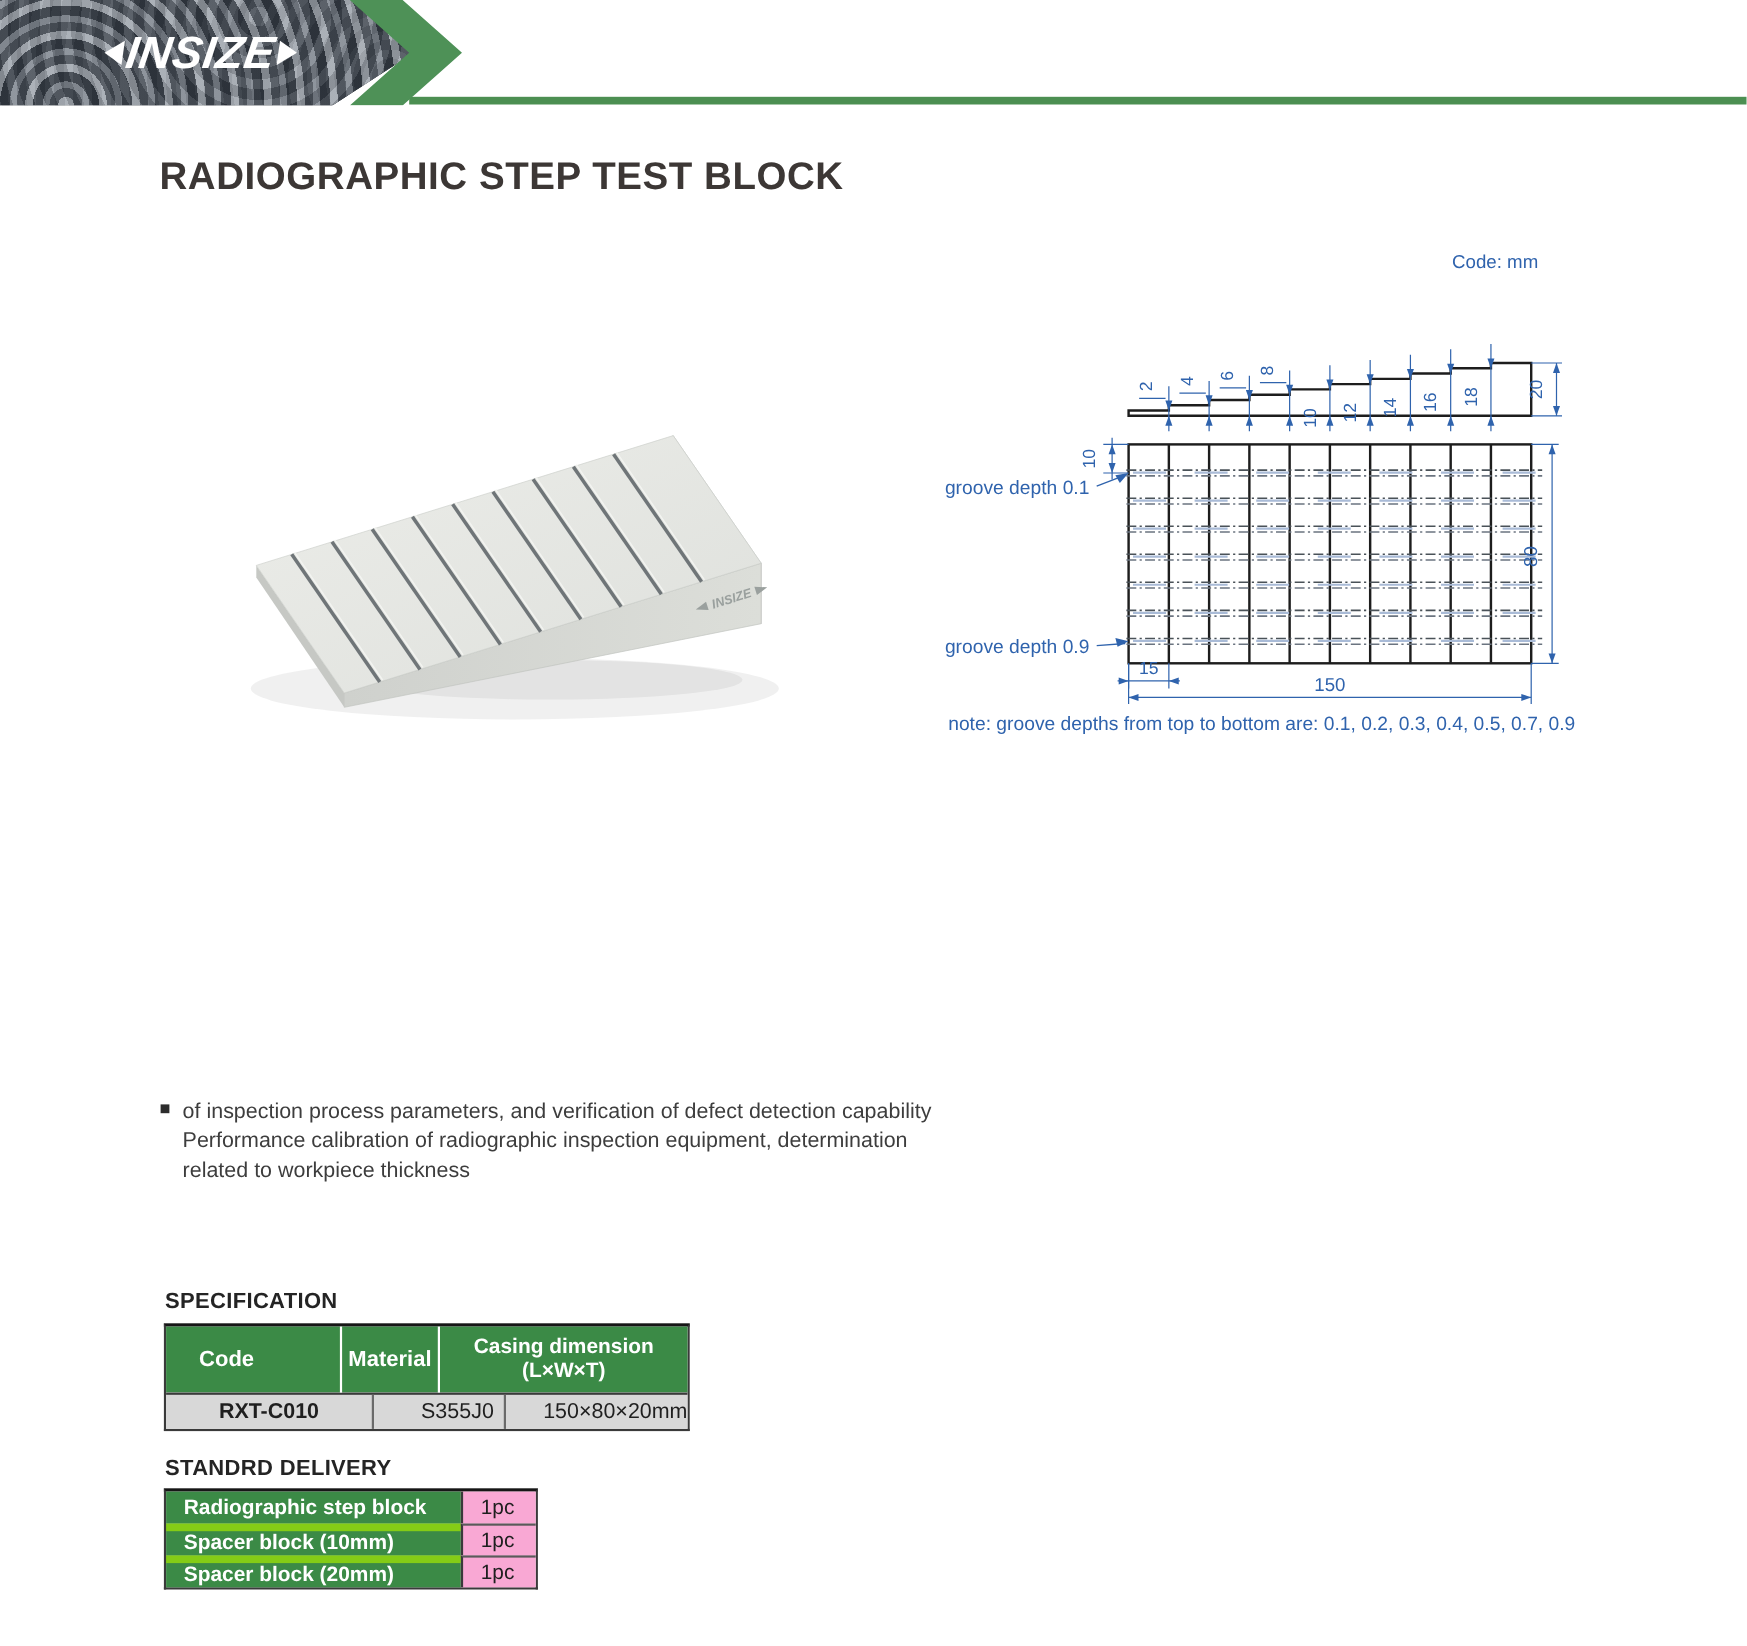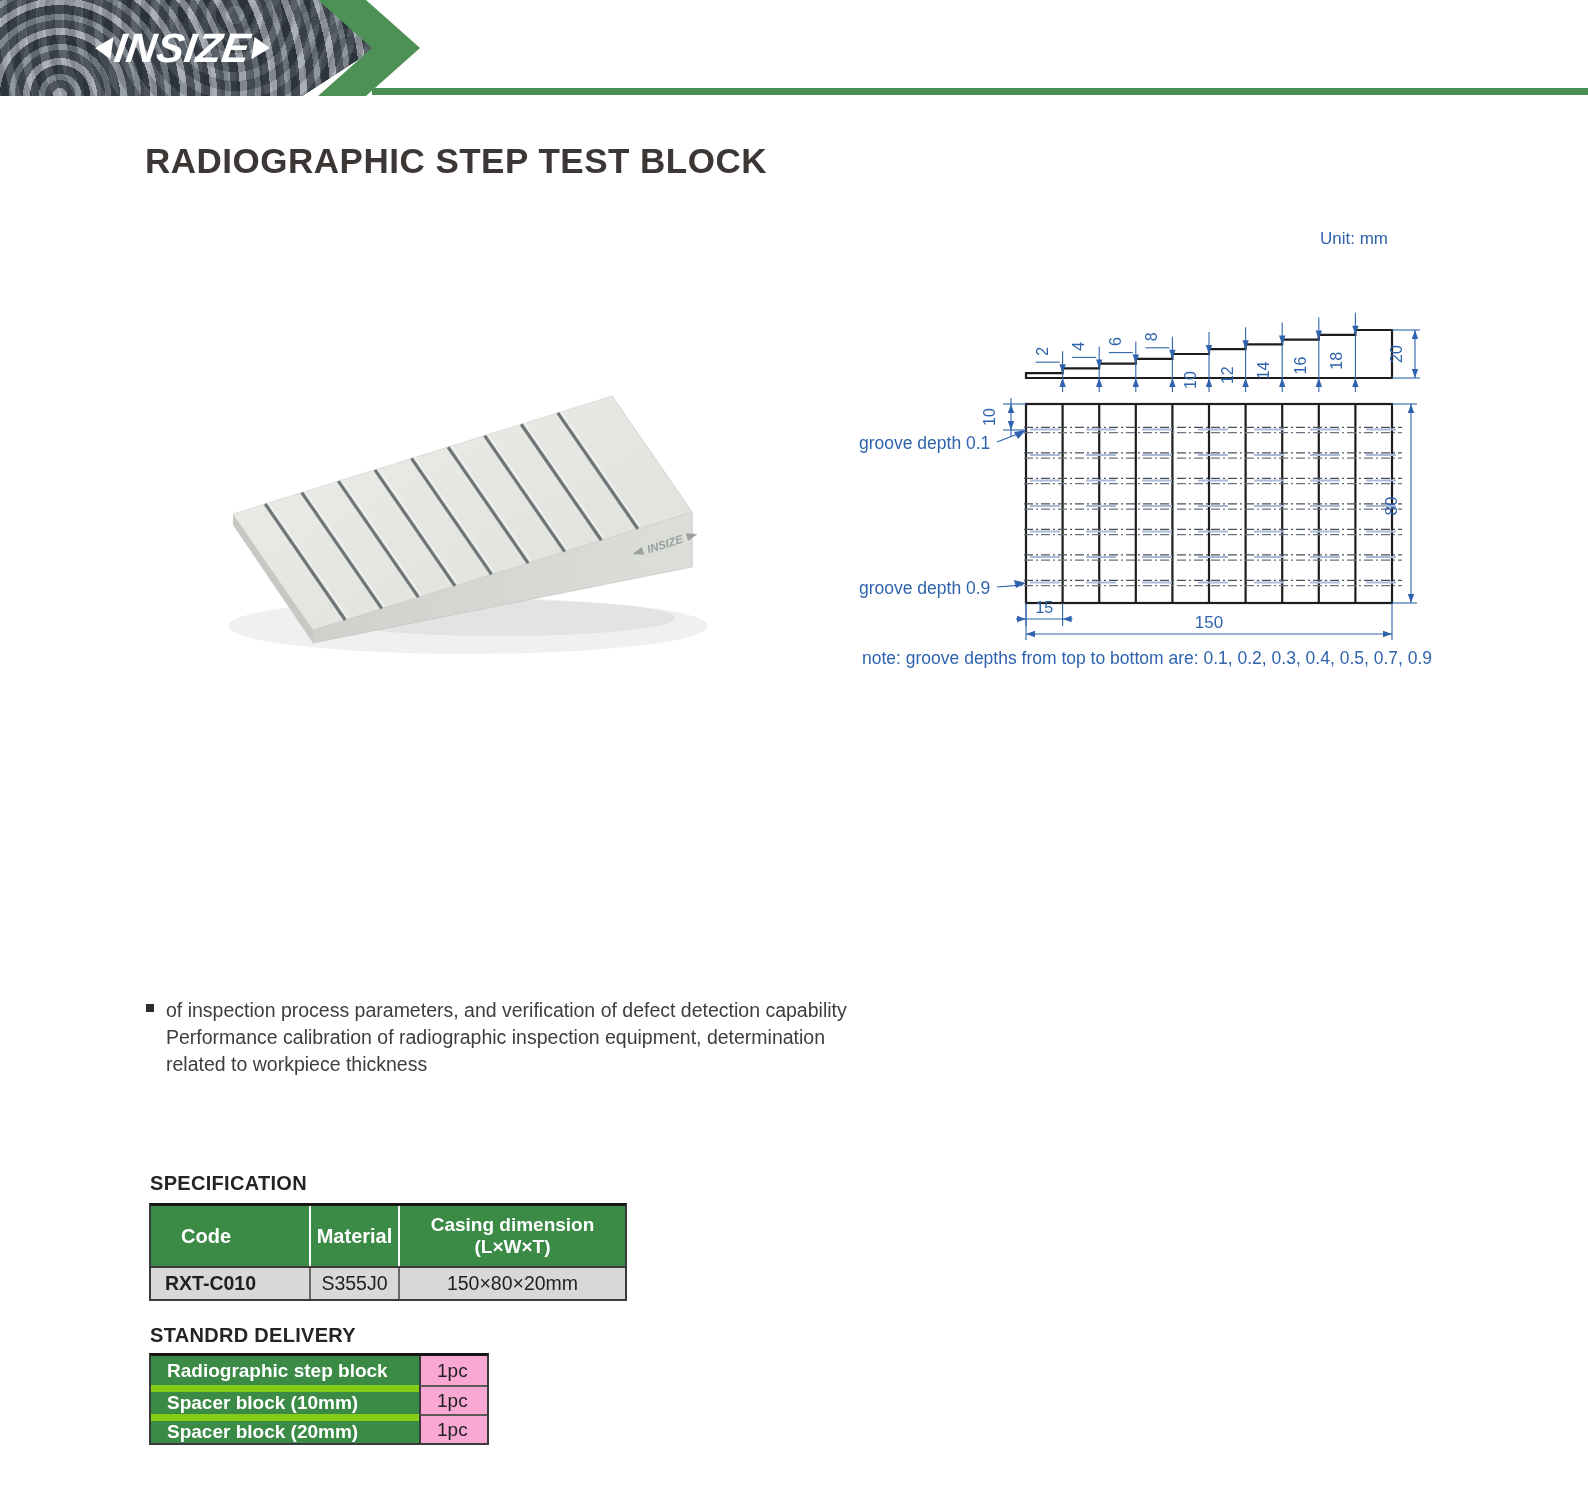--- a/index.html
+++ b/index.html
@@ -39,21 +39,21 @@
 
   
   .spec-table{position:absolute;left:149px;top:1203px;width:478px;
       border:2px solid #3a3a3a;border-top:3px solid #161616;box-sizing:border-box;}
   .spec-header{display:flex;background:#3B8A46;color:#fff;font-weight:bold;height:60px;font-size:20px;}
   .spec-header>div{display:flex;align-items:center;justify-content:center;box-sizing:border-box;}
   .sh-code{width:160px;justify-content:flex-start !important;padding-left:30px;border-right:2px solid #fff;}
   .sh-material{width:89px;border-right:2px solid #fff;}
   .sh-casing{flex:1;flex-direction:column;line-height:1.18;font-size:19px;}
   .spec-row{display:flex;background:#D8D8D8;height:31px;border-top:2px solid #3a3a3a;font-size:19.5px;color:#1f1f1f;}
-  .spec-row>div{display:flex;align-items:center;justify-content:center;box-sizing:border-box;}
+  .spec-row>div{display:flex;align-items:center;justify-content:center;box-sizing:border-box;margin-left:34px;}
   .sr-code{width:160px;justify-content:flex-start !important;padding-left:14px;font-weight:bold;border-right:2px solid #6a6a6a;}
   .sr-material{width:89px;border-right:2px solid #6a6a6a;}
   .sr-casing{flex:1;}
 
   
   .del-table{position:absolute;left:149px;top:1353px;width:340px;
       border:2px solid #3a3a3a;border-top:3px solid #161616;box-sizing:border-box;}
   .del-row{display:flex;height:29px;}
   .del-row + .del-row .del-item{border-top:7px solid #84cc16;}
   .del-row + .del-row .del-qty{border-top:2px solid #5a5a5a;}
@@ -75,21 +75,21 @@
     <div class="banner-chevron"></div>
     <div class="brand-logo">
       <span class="tri-l"></span>
       <span class="word">INSIZE</span>
       <span class="tri-r"></span>
     </div>
   </div>
 
   <div class="page-title">RADIOGRAPHIC STEP TEST BLOCK</div>
 
-  <div class="blue-label unit-label">Unit: mm</div>
+  <div class="blue-label unit-label">Code: mm</div>
   <div class="blue-label note-label">note: groove depths from top to bottom are: 0.1, 0.2, 0.3, 0.4, 0.5, 0.7, 0.9</div>
 
   <svg id="product-svg" style="position:absolute;left:200px;top:368px;" width="560" height="300" viewBox="0 0 560 300">
     <defs>
       <linearGradient id="gTop" x1="0" y1="0" x2="1" y2="1">
         <stop offset="0" stop-color="#ecede9"></stop>
           <stop offset="1" stop-color="#dee0dc"></stop>
       </linearGradient>
       <linearGradient id="gFront" x1="0" y1="0" x2="1" y2="0">
         <stop offset="0" stop-color="#cfd1cd"></stop>

